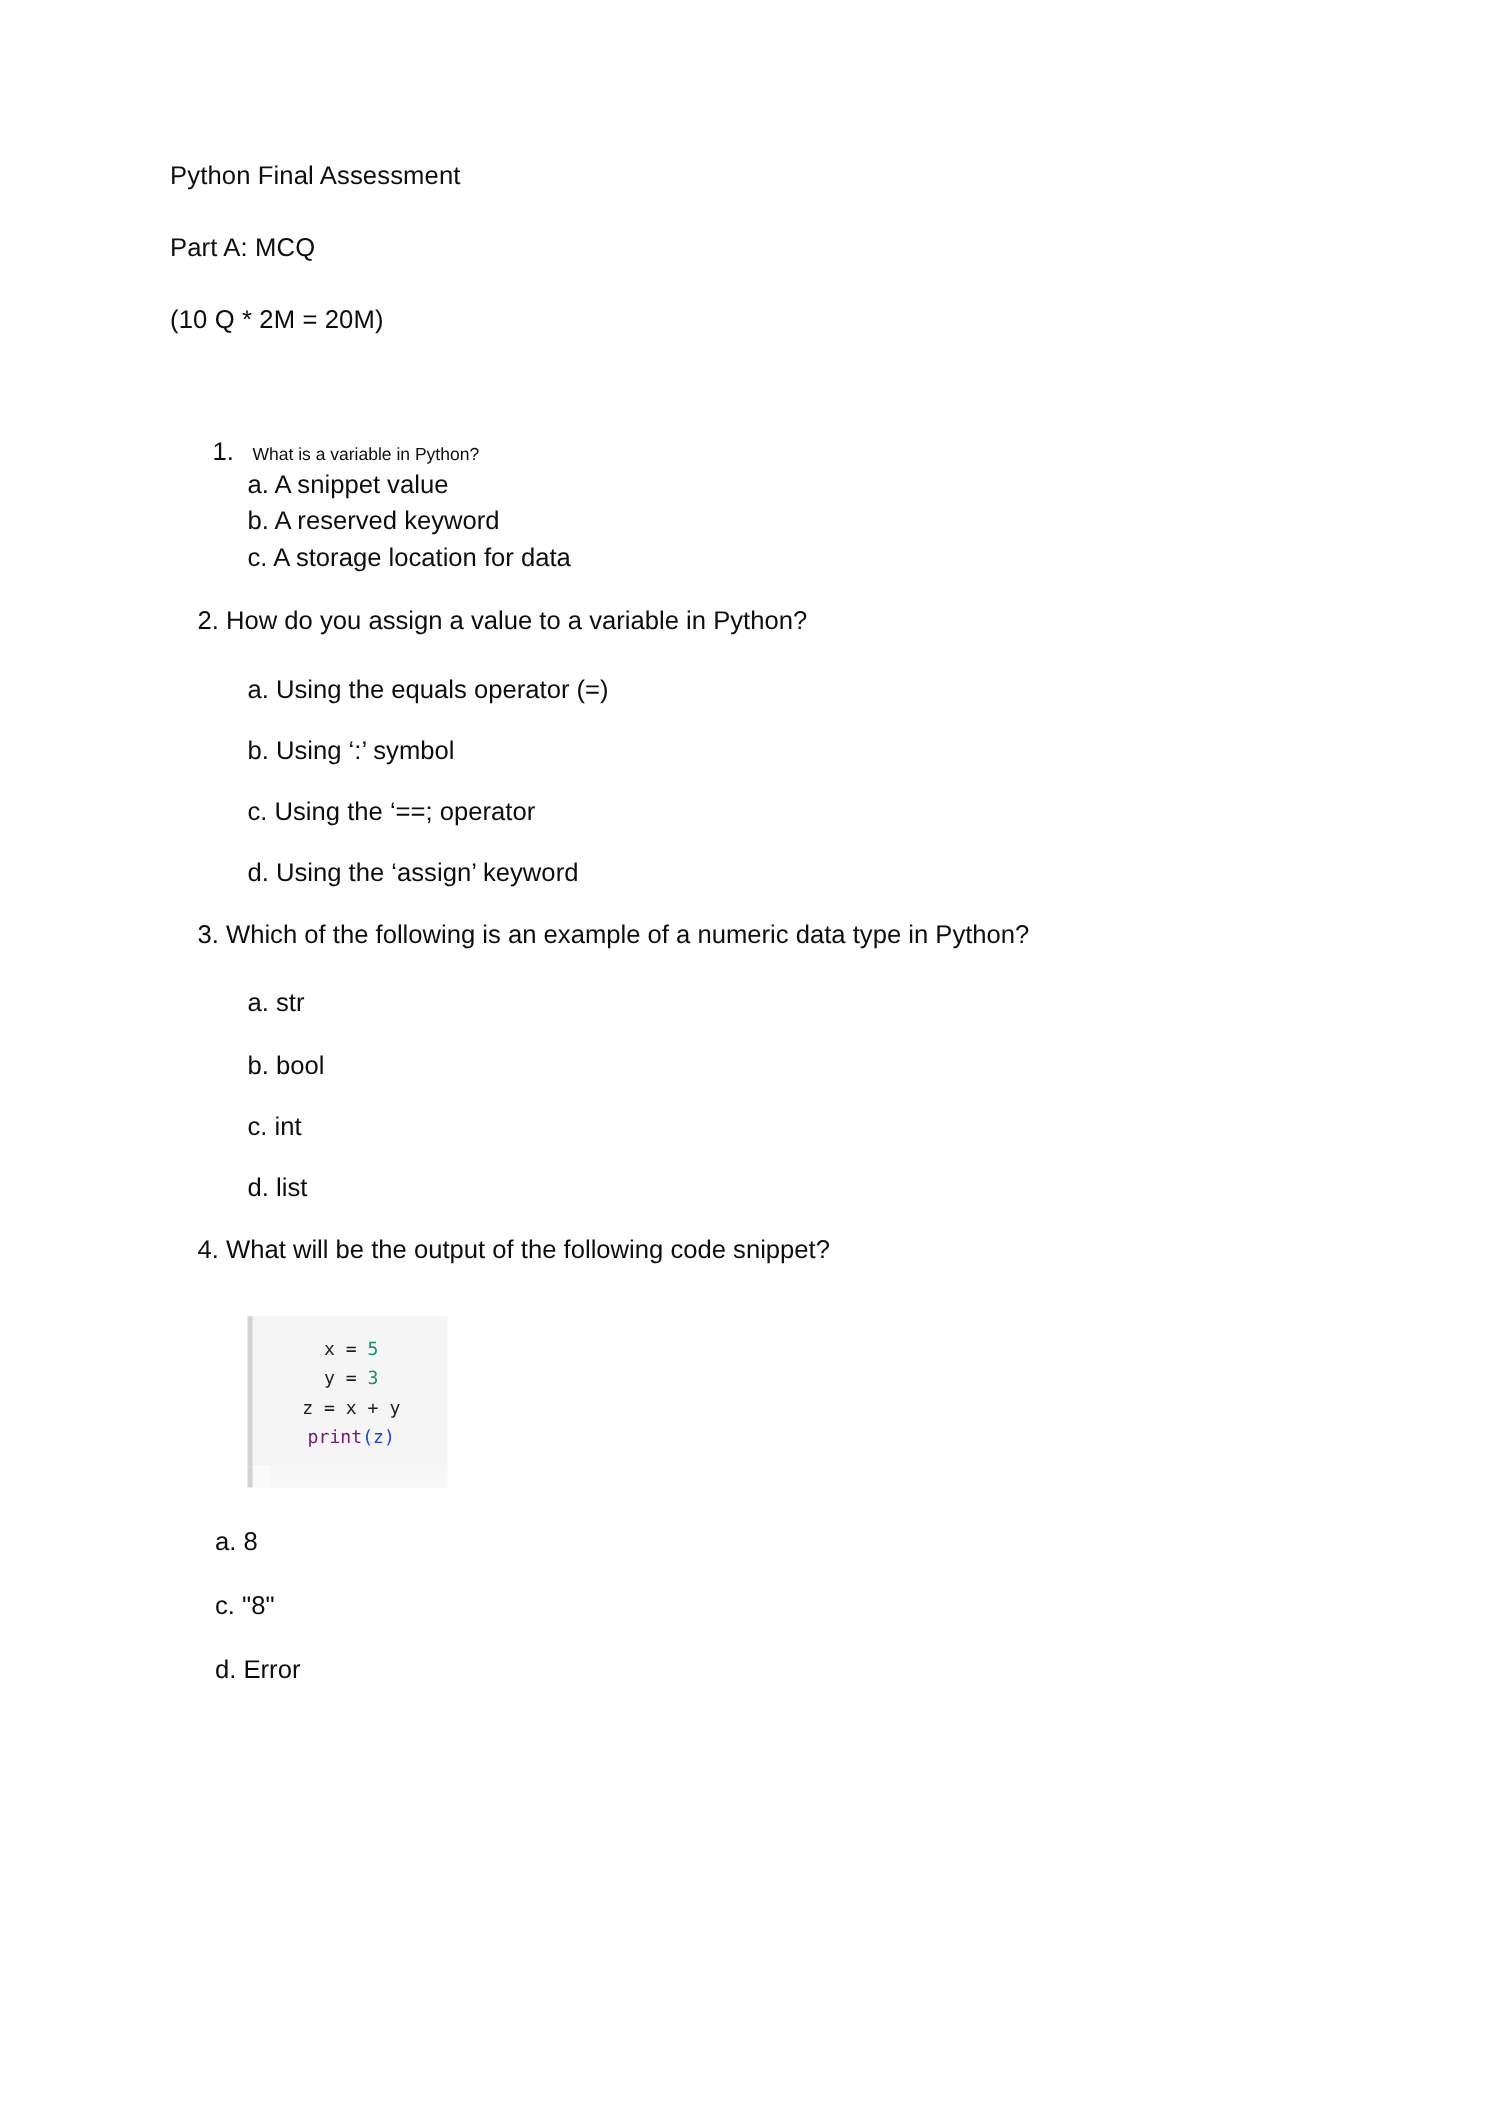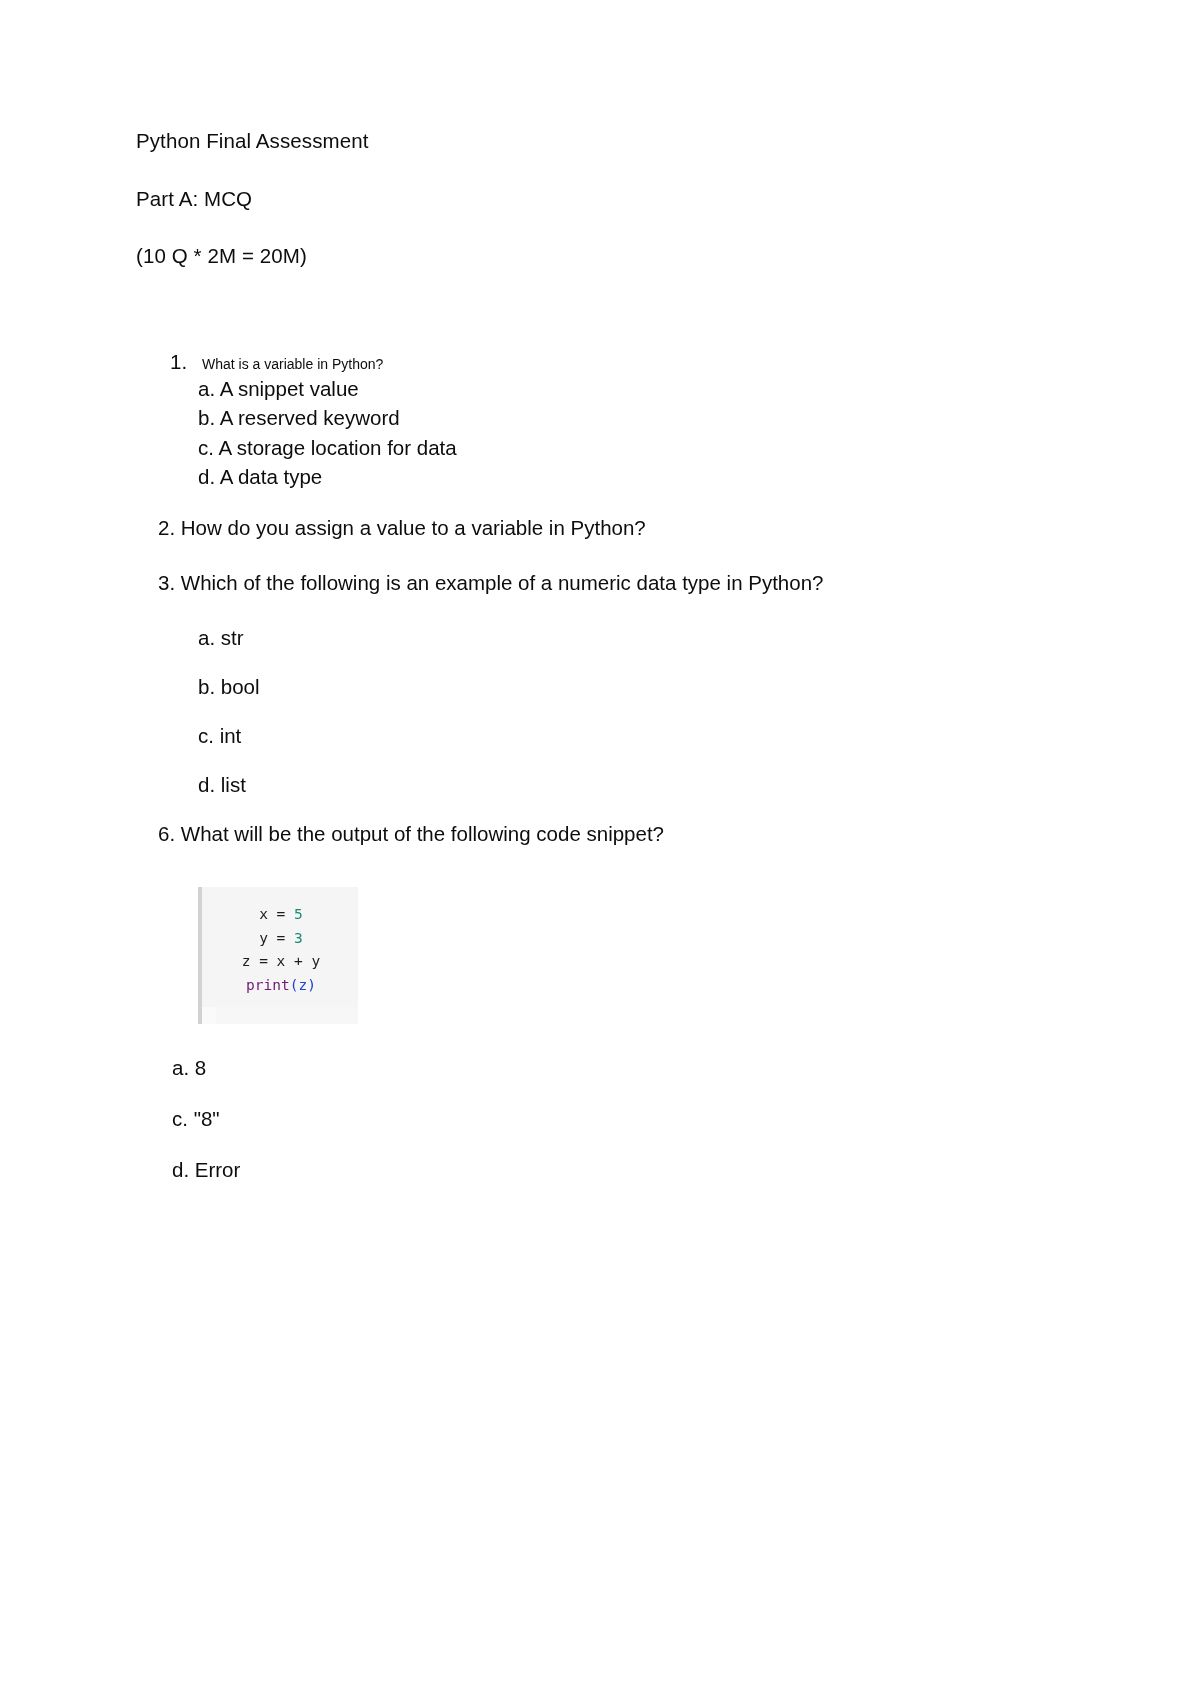--- a/index.html
+++ b/index.html
@@ -158,39 +158,44 @@
     <ul class="q-list">
       <li class="q-list-item">
         <span class="marker">1.</span>
         <span class="q-text">What is a variable in Python?</span>
       </li>
     </ul>
     <ul class="tight-options">
       <li>a. A snippet value</li>
       <li>b. A reserved keyword</li>
       <li>c. A storage location for data</li>
-      <li>d. A data type</li>
     </ul>
 
     <div class="q-block">
       <p class="q-head">2. How do you assign a value to a variable in Python?</p>
+      <ul class="opt-list">
+        <li>a. Using the equals operator (=)</li>
+        <li>b. Using ‘:’ symbol</li>
+        <li>c. Using the ‘==; operator</li>
+        <li>d. Using the ‘assign’ keyword</li>
+      </ul>
     </div>
 
     <div class="q-block">
       <p class="q-head">3. Which of the following is an example of a numeric data type in Python?</p>
       <ul class="opt-list">
         <li>a. str</li>
         <li>b. bool</li>
         <li>c. int</li>
         <li>d. list</li>
       </ul>
     </div>
 
     <div class="q-block">
-      <p class="q-head">6. What will be the output of the following code snippet?</p>
+      <p class="q-head">4. What will be the output of the following code snippet?</p>
 
       <div class="code-wrap">
         <div class="code-box">
           <div class="code-line"><span class="tok-var">x</span><span class="tok-var"> = </span><span class="tok-num">5</span></div>
           <div class="code-line"><span class="tok-var">y</span><span class="tok-var"> = </span><span class="tok-num">3</span></div>
           <div class="code-line"><span class="tok-var">z = x + y</span></div>
           <div class="code-line"><span class="tok-fn">print</span><span class="tok-pn">(</span><span class="tok-pn">z</span><span class="tok-pn">)</span></div>
         </div>
         <div class="code-foot"></div>
       </div>

